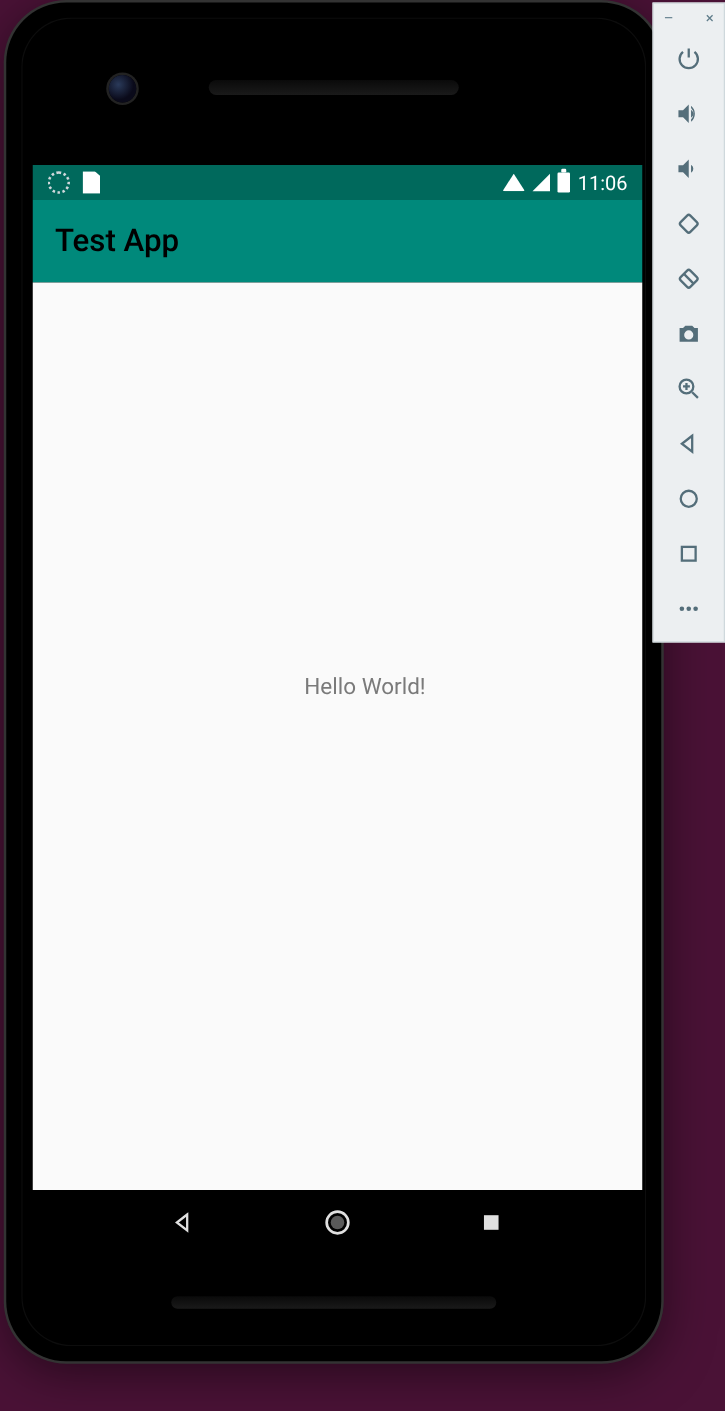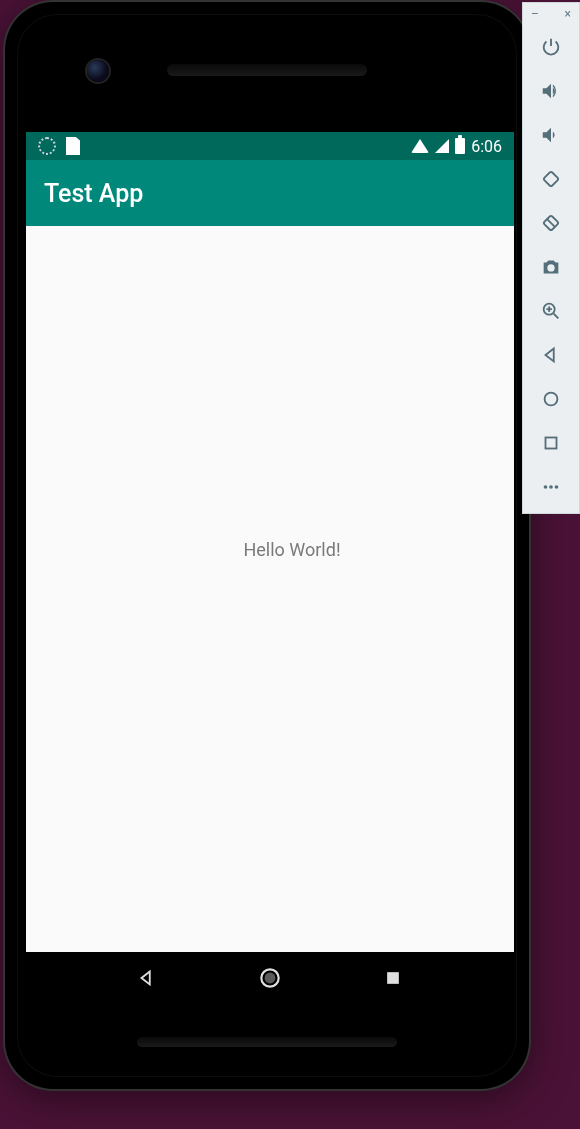--- a/index.html
+++ b/index.html
@@ -78,21 +78,21 @@
     .status-left { display: flex; align-items: center; gap: 10px; }
     .status-right { margin-left: auto; display: flex; align-items: center; gap: 6px; }
     .app-bar {
       height: 66px;
       background: #00897b;
       display: flex;
       align-items: center;
       padding: 0 18px;
     }
     .app-title {
-      color: #ffffff;
+      color: #000000;
       font-size: 25px;
       font-weight: 500;
     }
     .content {
       background: #fafafa;
       height: 726px;
       display: flex;
       align-items: center;
       justify-content: center;
       padding-left: 44px;
@@ -169,21 +169,21 @@
   <div class="screen">
     <div class="status-bar">
       <div class="status-left">
         <span class="loading-dots"></span>
         <span class="sd-icon"></span>
       </div>
       <div class="status-right">
         <span class="wifi-tri"></span>
         <span class="cell-tri"></span>
         <span class="batt"></span>
-        <span class="clock">6:06</span>
+        <span class="clock">11:06</span>
       </div>
     </div>
 
     <div class="app-bar">
       <div class="app-title">Test App</div>
     </div>
 
     <div class="content">
       <div class="hello">Hello World!</div>
     </div>

